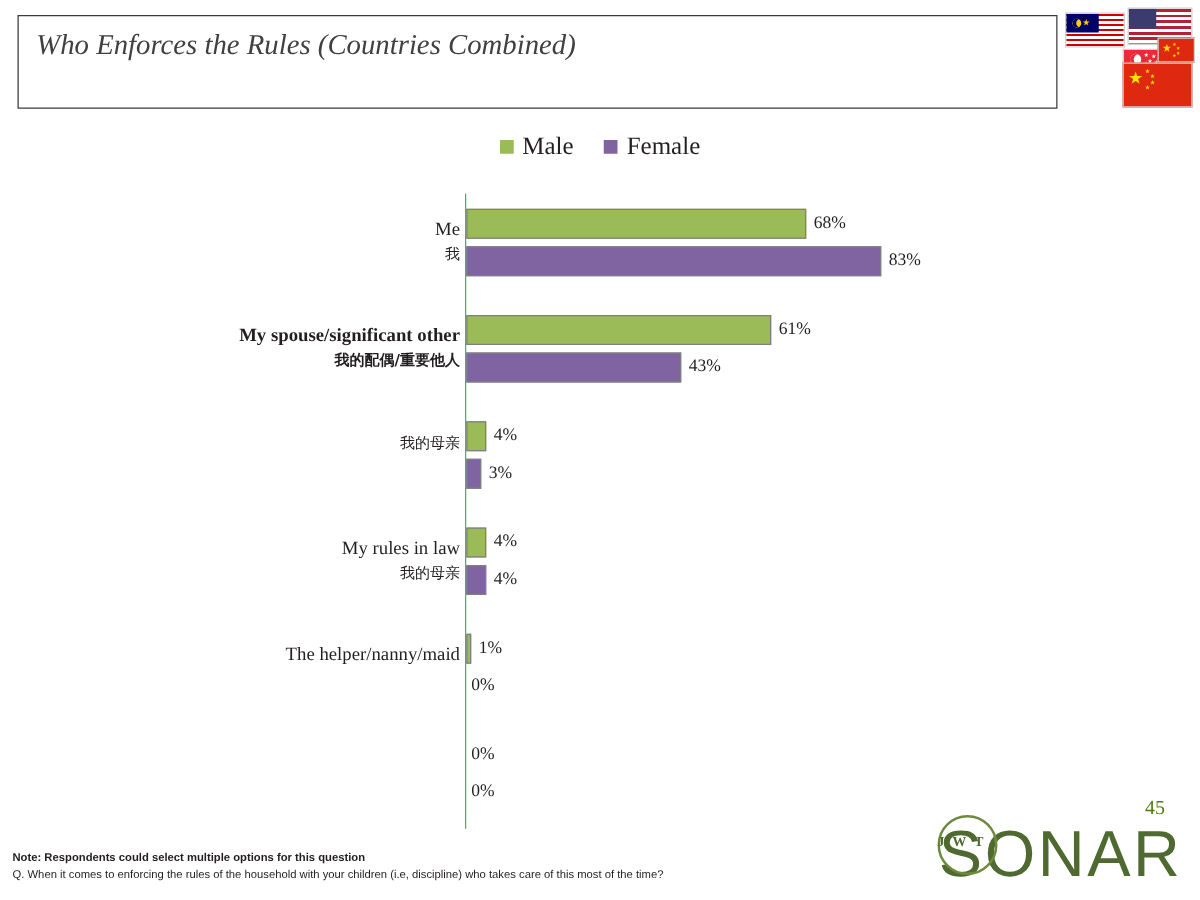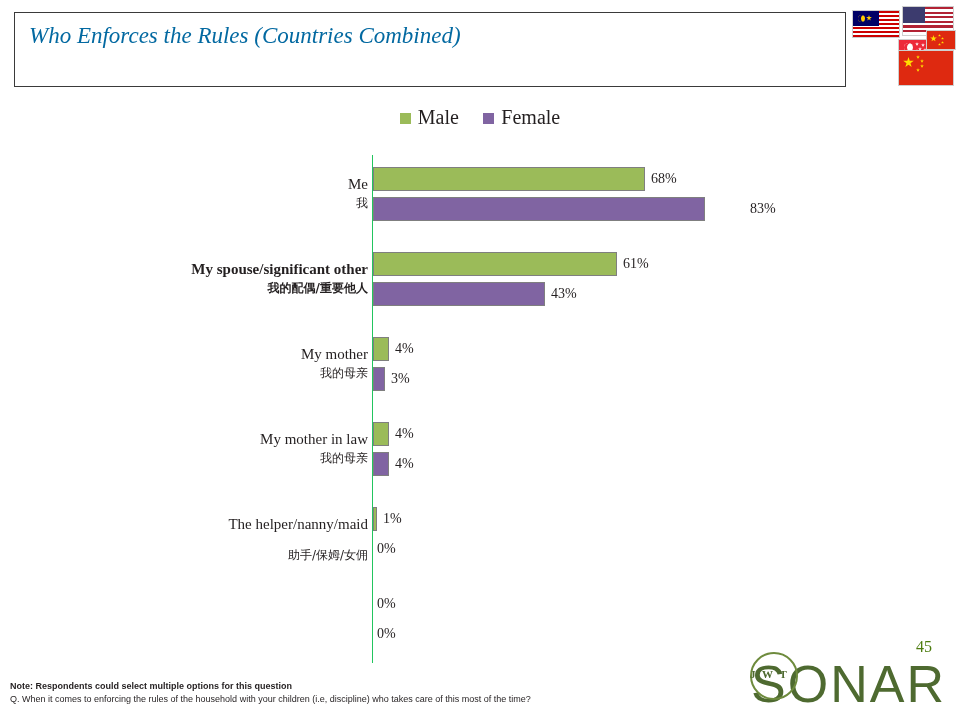--- a/index.html
+++ b/index.html
@@ -23,21 +23,21 @@
     width: 832px;
     height: 75px;
     border: 1px solid #3a3a3a;
     box-sizing: border-box;
     padding: 8px 0 0 14px;
   }
   #title-box .title-line {
     font-family: "Liberation Serif", serif;
     font-style: italic;
     font-size: 23px;
-    color: #0369a1;
+    color: #404040;
     line-height: 30px;
     white-space: nowrap;
   }
   #title-box .title-line.cn {
     font-style: normal;
     font-family: "DejaVu Sans", sans-serif;
     font-size: 22px;
   }
 
   
@@ -333,42 +333,40 @@
 
   <div class="cat" style="top: 30px;">
     <div class="en">Me</div>
     <div class="cn">我</div>
   </div>
   <div class="cat" style="top: 115px; font-weight: bold;">
     <div class="en">My spouse/significant other</div>
     <div class="cn">我的配偶/重要他人</div>
   </div>
   <div class="cat" style="top: 200px;">
-    <div class="en">My mother</div>
     <div class="cn">我的母亲</div>
   </div>
   <div class="cat" style="top: 285px;">
-    <div class="en">My mother in law</div>
+    <div class="en">My rules in law</div>
     <div class="cn">我的母亲</div>
   </div>
   <div class="cat" style="top: 370px;">
     <div class="en">The helper/nanny/maid</div>
-    <div class="cn" style="margin-top:12px">助手/保姆/女佣</div>
   </div>
 
   <div id="plot">
 
     <div class="group">
       <div class="bar-row" style="top: 12px;">
         <div class="bar male" style="width: 272px;"></div>
         <div class="bar-label" style="left: 278px;">68%</div>
       </div>
       <div class="bar-row" style="top: 42px;">
         <div class="bar female" style="width: 332px;"></div>
-        <div class="bar-label" style="left: 338px; margin-left: 39px;">83%</div>
+        <div class="bar-label" style="left: 338px;">83%</div>
       </div>
     </div>
 
     <div class="group">
       <div class="bar-row" style="top: 97px;">
         <div class="bar male" style="width: 244px;"></div>
         <div class="bar-label" style="left: 250px;">61%</div>
       </div>
       <div class="bar-row" style="top: 127px;">
         <div class="bar female" style="width: 172px;"></div>

